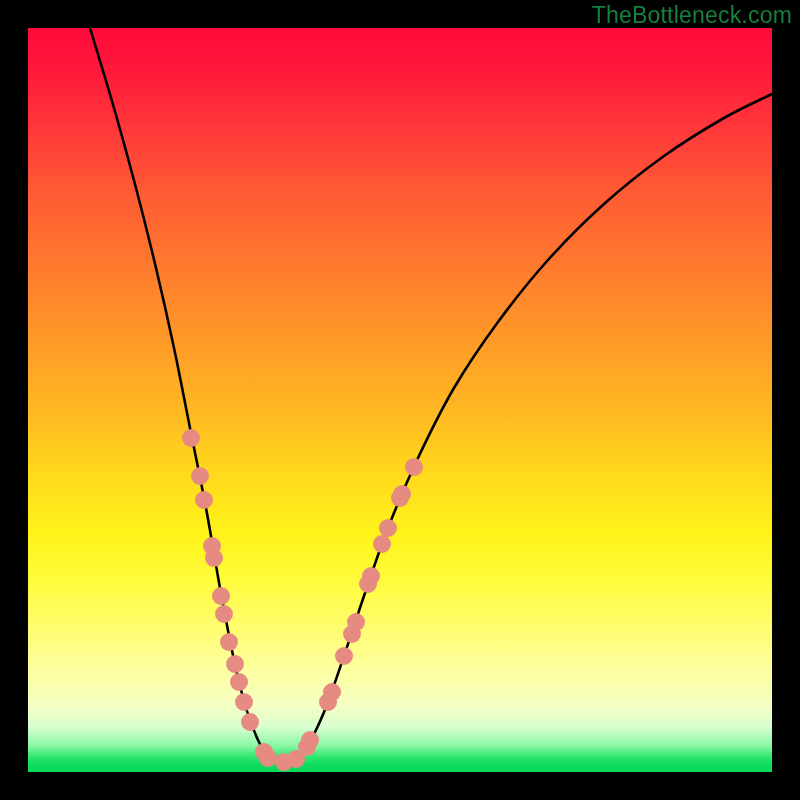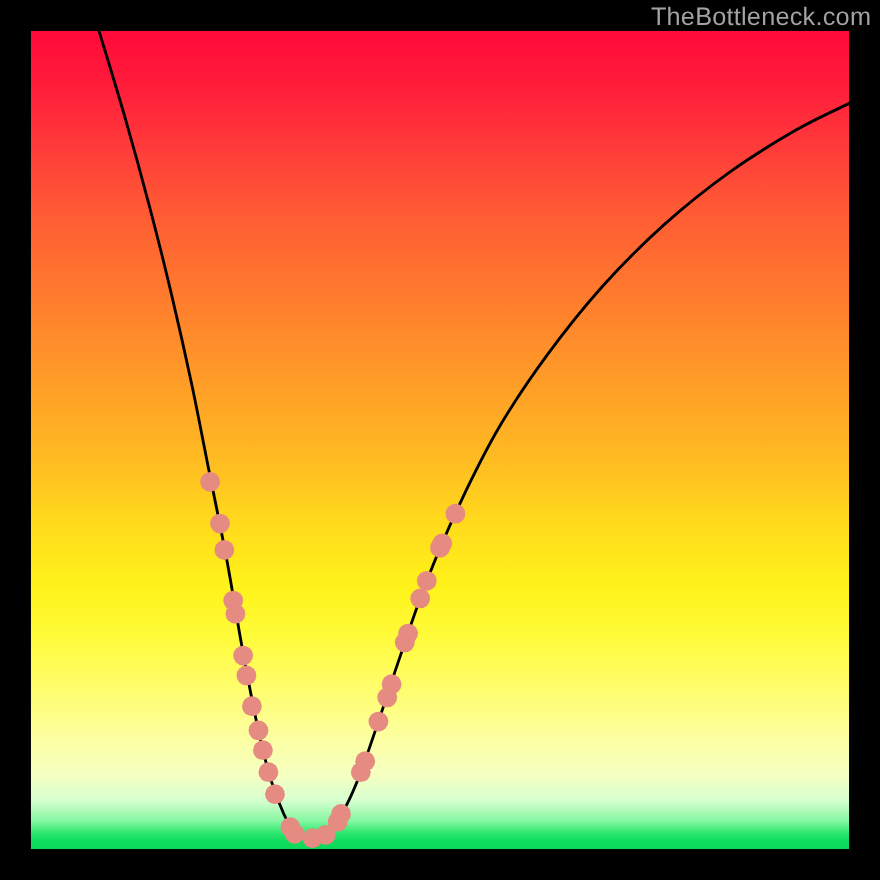--- a/index.html
+++ b/index.html
@@ -53,21 +53,21 @@
   .curve-svg {
     position: absolute;
     inset: 0;
     width: 100%;
     height: 100%;
   }
   .watermark {
     position: absolute;
     top: 2px;
     right: 8px;
-    color: #a3a3a3;
+    color: #15803d;
     font-size: 23px;
     font-weight: 400;
     letter-spacing: 0.2px;
     user-select: none;
   }
 </style>
 </head>
 <body>
 
 <div class="frame">

